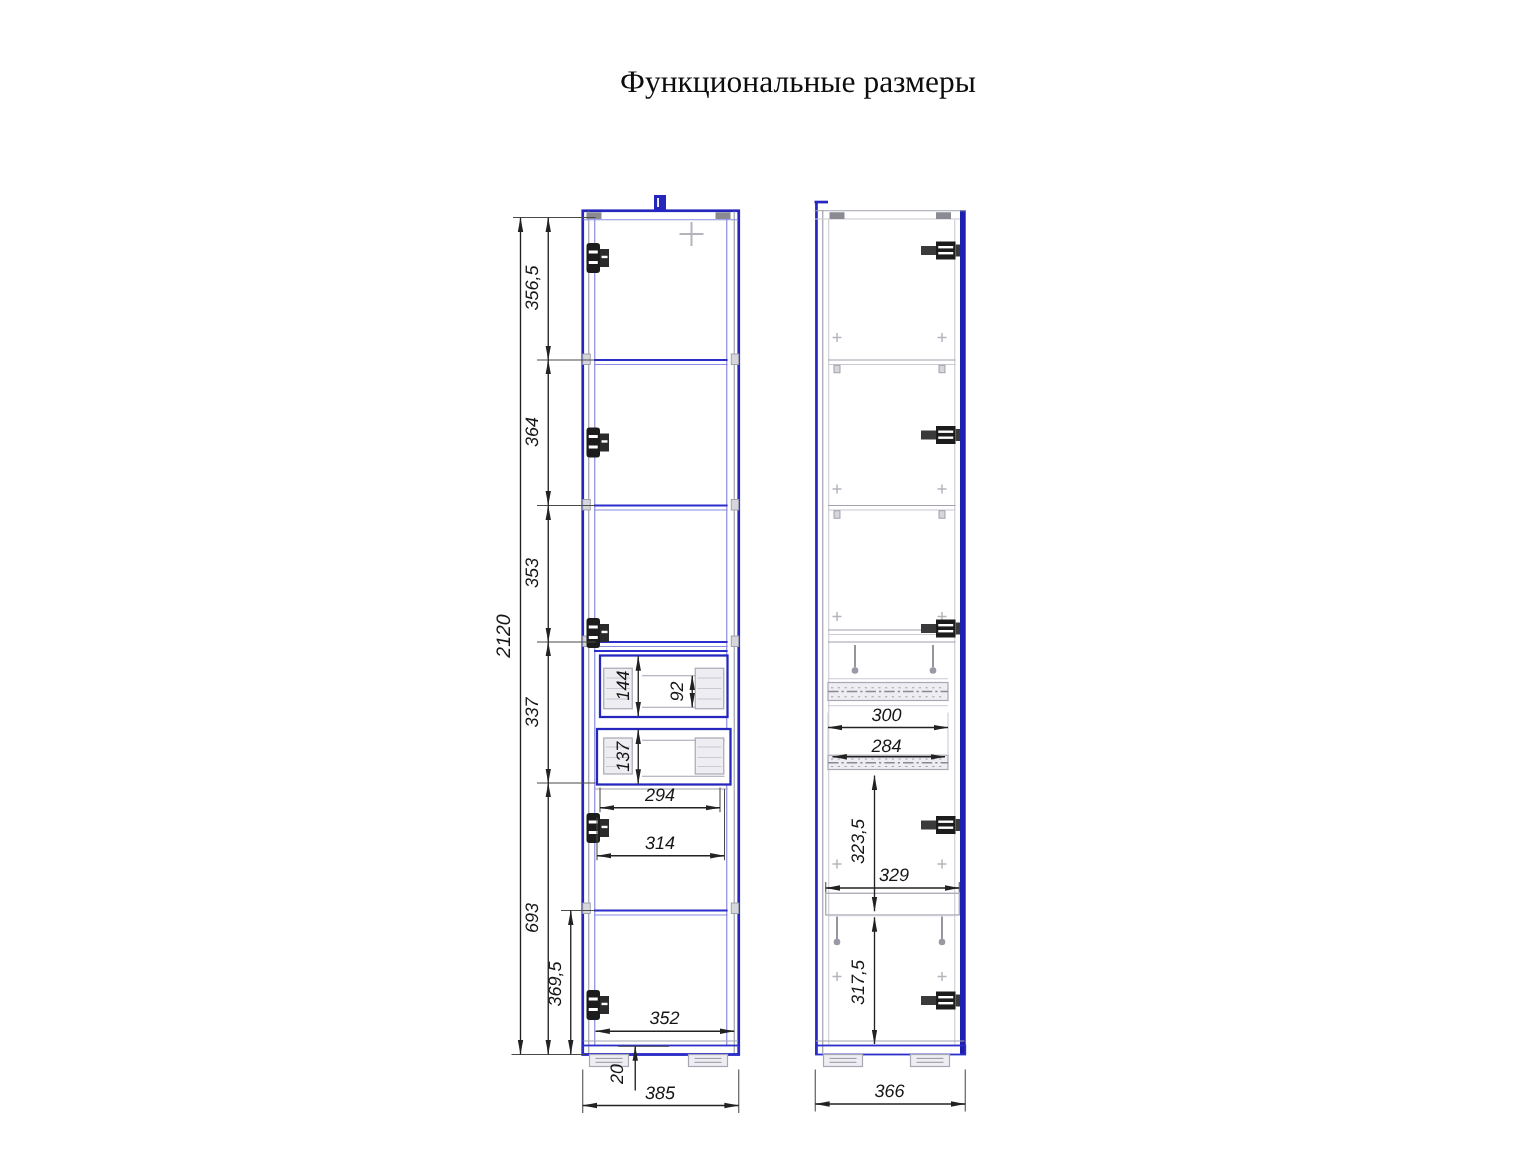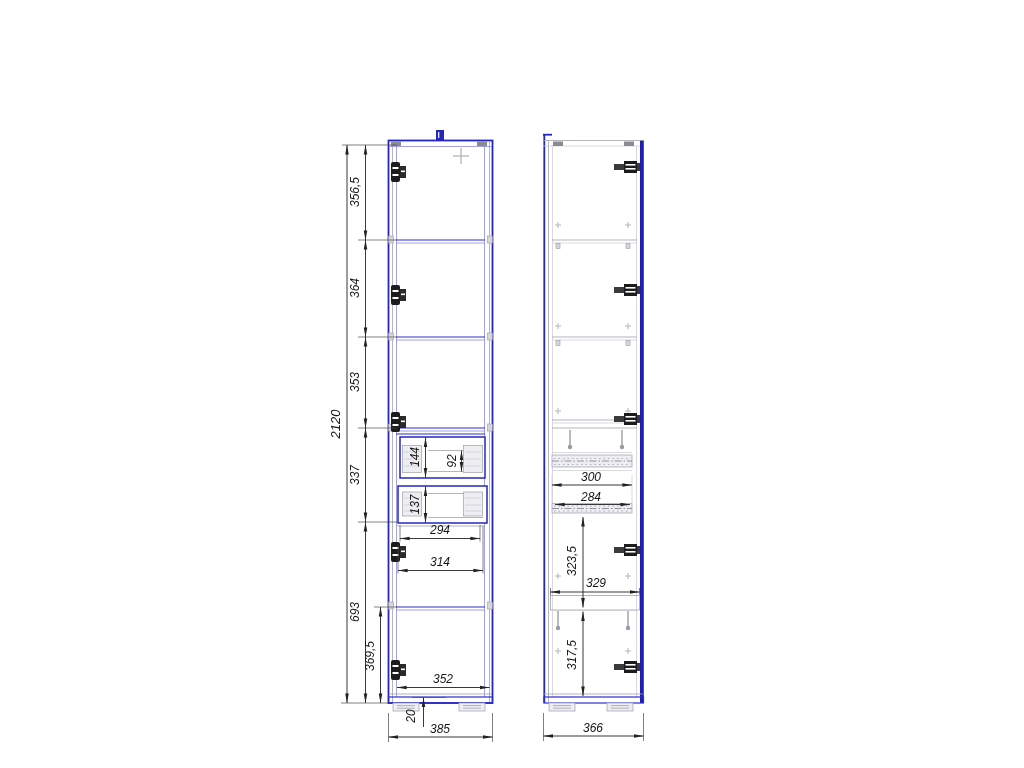--- a/index.html
+++ b/index.html
@@ -21,20 +21,21 @@
   .slide{fill:#ededf2;stroke:#a8a8b4;stroke-width:.8;}
   .fit{fill:#8a8a93;}
   .tab{fill:#d6d6dd;stroke:#9a9aa6;stroke-width:.6;}
   text.dim{font:italic 12px "Liberation Sans",sans-serif;fill:#161616;text-anchor:middle;}
   text.dimbig{font:italic 13px "Liberation Sans",sans-serif;fill:#161616;text-anchor:middle;}
 </style>
 </head>
 <body>
 
 <div class="header">
+  <div class="subtitle">Функциональные размеры</div>
 </div>
 
 <svg width="1024" height="768" viewBox="0 0 1024 768">
   <defs>
     <marker id="arw" viewBox="0 0 10 6" refX="9.6" refY="3" markerWidth="10" markerHeight="6" orient="auto-start-reverse" markerUnits="userSpaceOnUse">
       <path d="M0,1.2 L9.6,3 L0,4.8 Z" fill="#222"></path>
     </marker>
     <g id="hingeF">
       <rect x="0" y="2" width="9" height="20" rx="2" fill="#1c1c1c"></rect>
       <rect x="1.5" y="7" width="6" height="2" fill="#fff"></rect>

